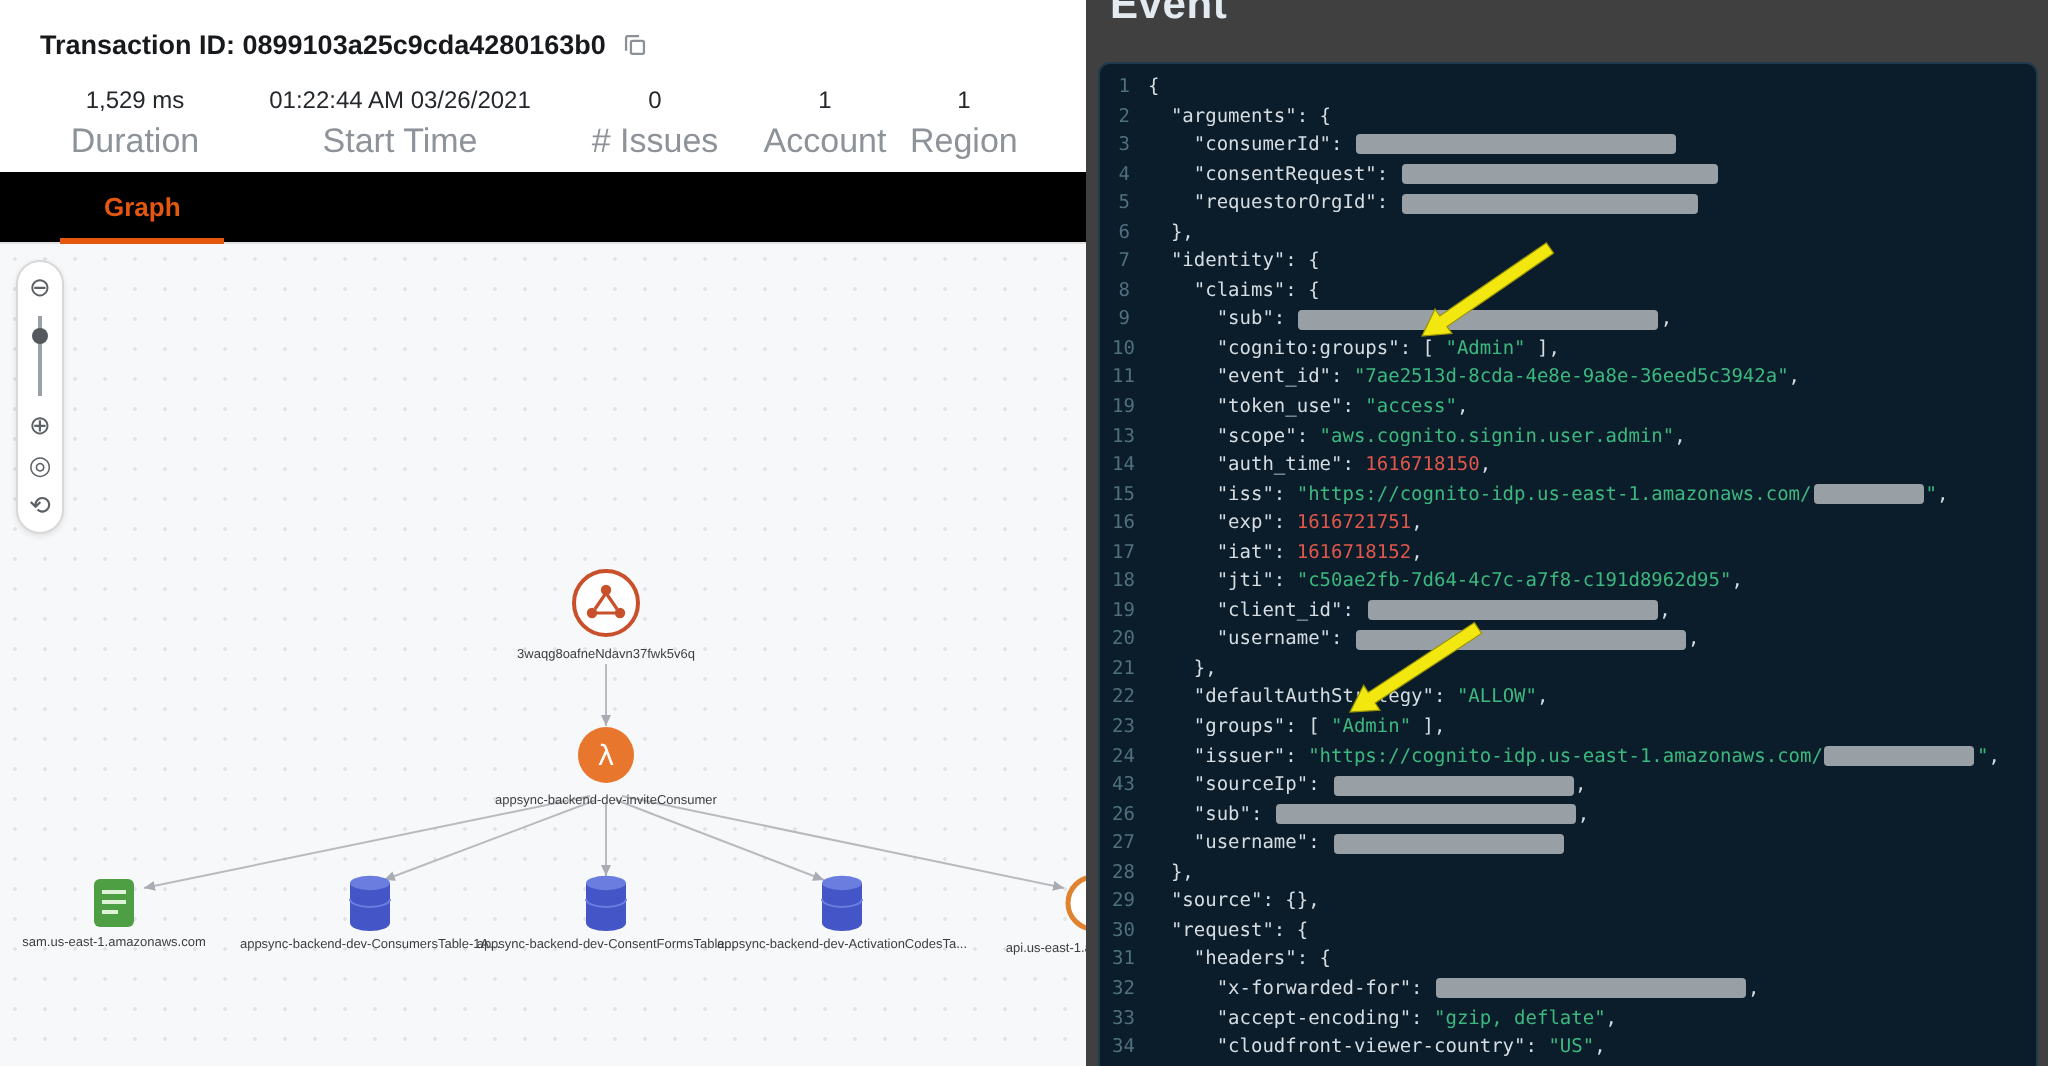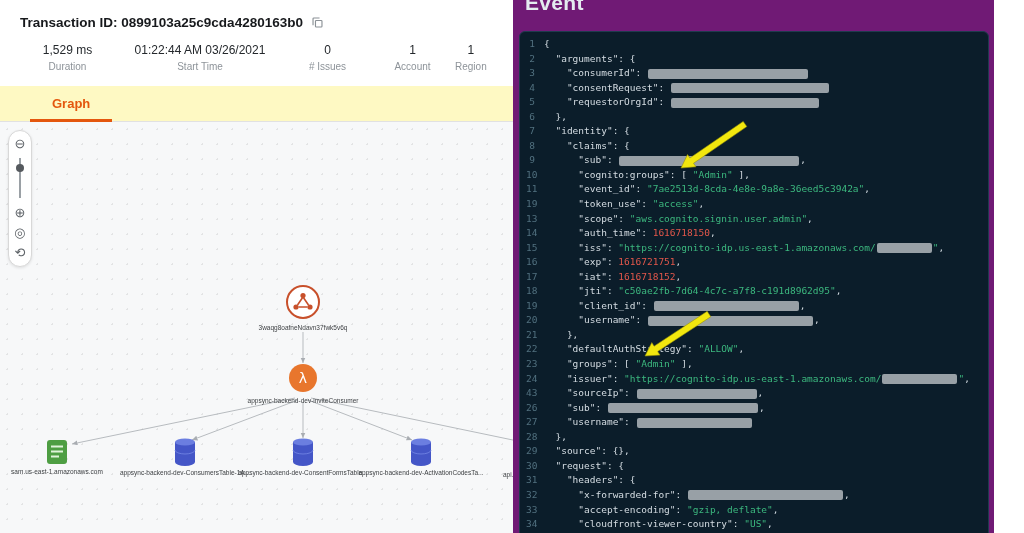--- a/index.html
+++ b/index.html
@@ -9,23 +9,23 @@
   
   .left { position:absolute; left:0; top:0; width:543px; height:533px; background:#fff; overflow:hidden; }
   .trace-header { height:86px; background:#fff; padding:15px 0 0 20px; }
   .txn-row { display:flex; align-items:center; gap:8px;text-align:center; }
   .txn-title { font-size:13.5px; font-weight:bold; color:#17191c; }
   .copy-icon { display:inline-flex; cursor:pointer; }
   .stats { display:flex; margin-top:13px;text-align:center; }
   .stat:nth-child(1){ width:95px; } .stat:nth-child(2){ width:170px; }
   .stat:nth-child(3){ width:85px; } .stat:nth-child(4){ width:85px; }
   .stat .v { font-size:12px; color:#24282c; }
-  .stat .l { font-size:10px; color:#8d9399; margin-top:4px; }
-
-  .tabs { height:36px; background:#fef9c3; border-bottom:1px solid #e1e1e2; display:flex; align-items:stretch; padding-left:30px; gap:26px; }
+  .stat .l { font-size:17px; color:#8d9399; margin-top:4px; }
+
+  .tabs { height:36px; background:#000000; border-bottom:1px solid #e1e1e2; display:flex; align-items:stretch; padding-left:30px; gap:26px; }
   .tab { font-size:13px; color:#5f6368; display:flex; align-items:center; padding:0 22px; cursor:pointer; position:relative; }
   .tab.active { color:var(--accent,#e4570e); font-weight:bold; }
   .tab.active::after { content:""; position:absolute; left:0; right:0; bottom:-1px; height:3px; background:var(--accent,#e4570e); }
 
   .graph { position:absolute; top:122px; left:0; right:0; bottom:0; background:#f7f8f9;
            background-image:radial-gradient(circle,#e3e4e5 1px, transparent 1px); background-size:15px 15px; }
   #edges { position:absolute; left:0; top:0; }
 
   .zoomer { position:absolute; left:8px; top:8px; width:24px; background:#fff; border:1px solid #d8d8d8;
             border-radius:12px; display:flex; flex-direction:column; align-items:center; padding:5px 0 6px;
@@ -38,21 +38,21 @@
   .gnode { position:absolute; width:0; height:0; cursor:pointer; }
   .nicon { position:absolute; left:0; top:0; transform:translate(-50%,-50%); }
   .nlabel { position:absolute; left:0; transform:translateX(-50%); white-space:nowrap; font-size:6.5px; color:#3c3f42; }
   .gnode.appsync  .nlabel { top:20px; }
   .gnode.lambda   .nlabel { top:17px; }
   .gnode.dynamodb .nlabel { top:15px; }
   .gnode.green    .nlabel { top:14px; }
   .gnode.api      .nlabel { top:17px; }
 
   
-  .right { position:absolute; left:513px; top:0; width:481px; height:533px; background:#701a75; overflow:hidden; }
+  .right { position:absolute; left:543px; top:0; width:481px; height:533px; background:#404040; overflow:hidden; }
   .event-title { position:absolute; top:-9px; left:12px; font-size:21px; font-weight:bold; color:#e4ebf0; letter-spacing:.3px; }
   .code { position:absolute; left:6px; right:5px; top:31px; bottom:-10px; background:#0b1d2a;
           border:1px solid #1f3a4d; border-radius:6px 6px 0 0; padding:5px 4px 0 6px;
           font-family:"DejaVu Sans Mono", monospace; font-size:9.5px; overflow:hidden; z-index:1; }
   .cl { display:flex; height:14.55px; line-height:14.55px; }
   .ln { width:18px; text-align:right; padding-right:9px; color:var(--c-lnum,#51707f); flex:none; }
   .lt { white-space:pre; }
   .tk-p { color:var(--c-plain,#d5dde3); }
   .tk-s { color:var(--c-str,#3cb87f); }
   .tk-n { color:var(--c-num,#e2574b); }

